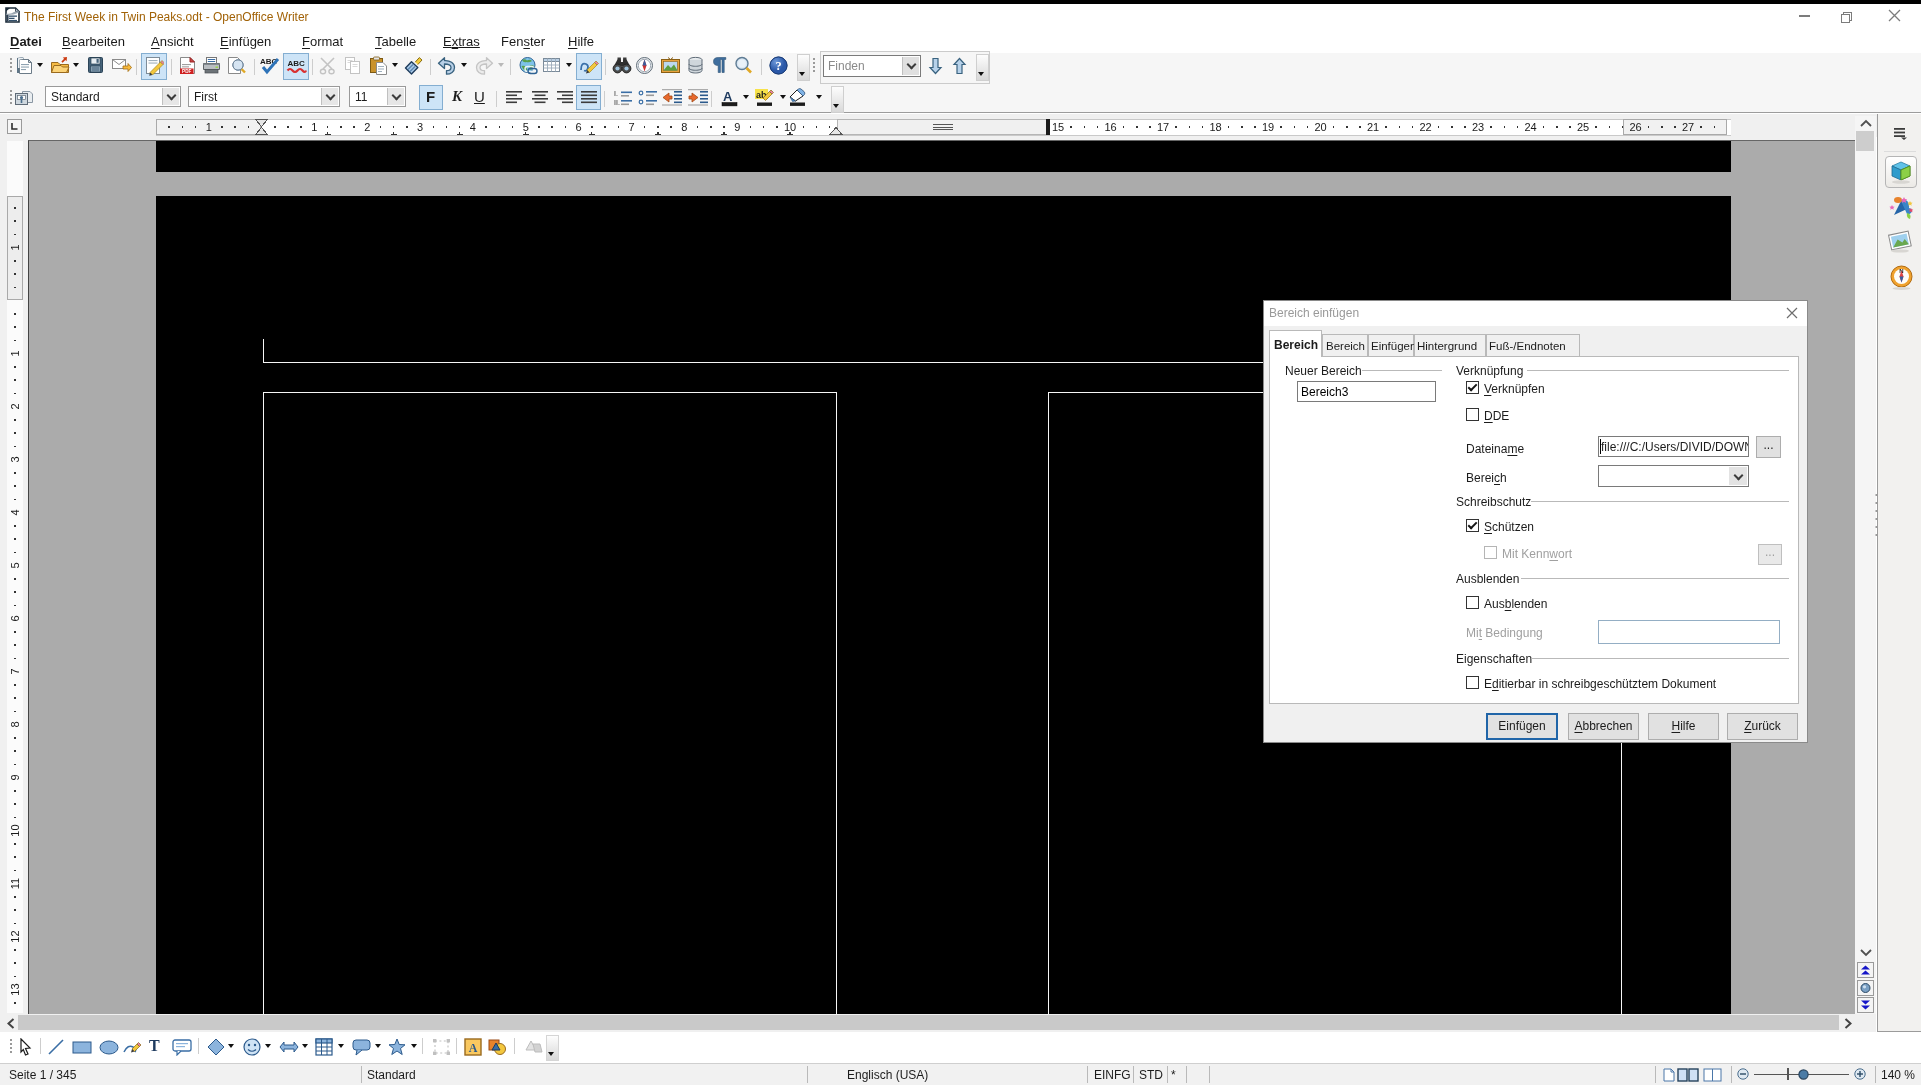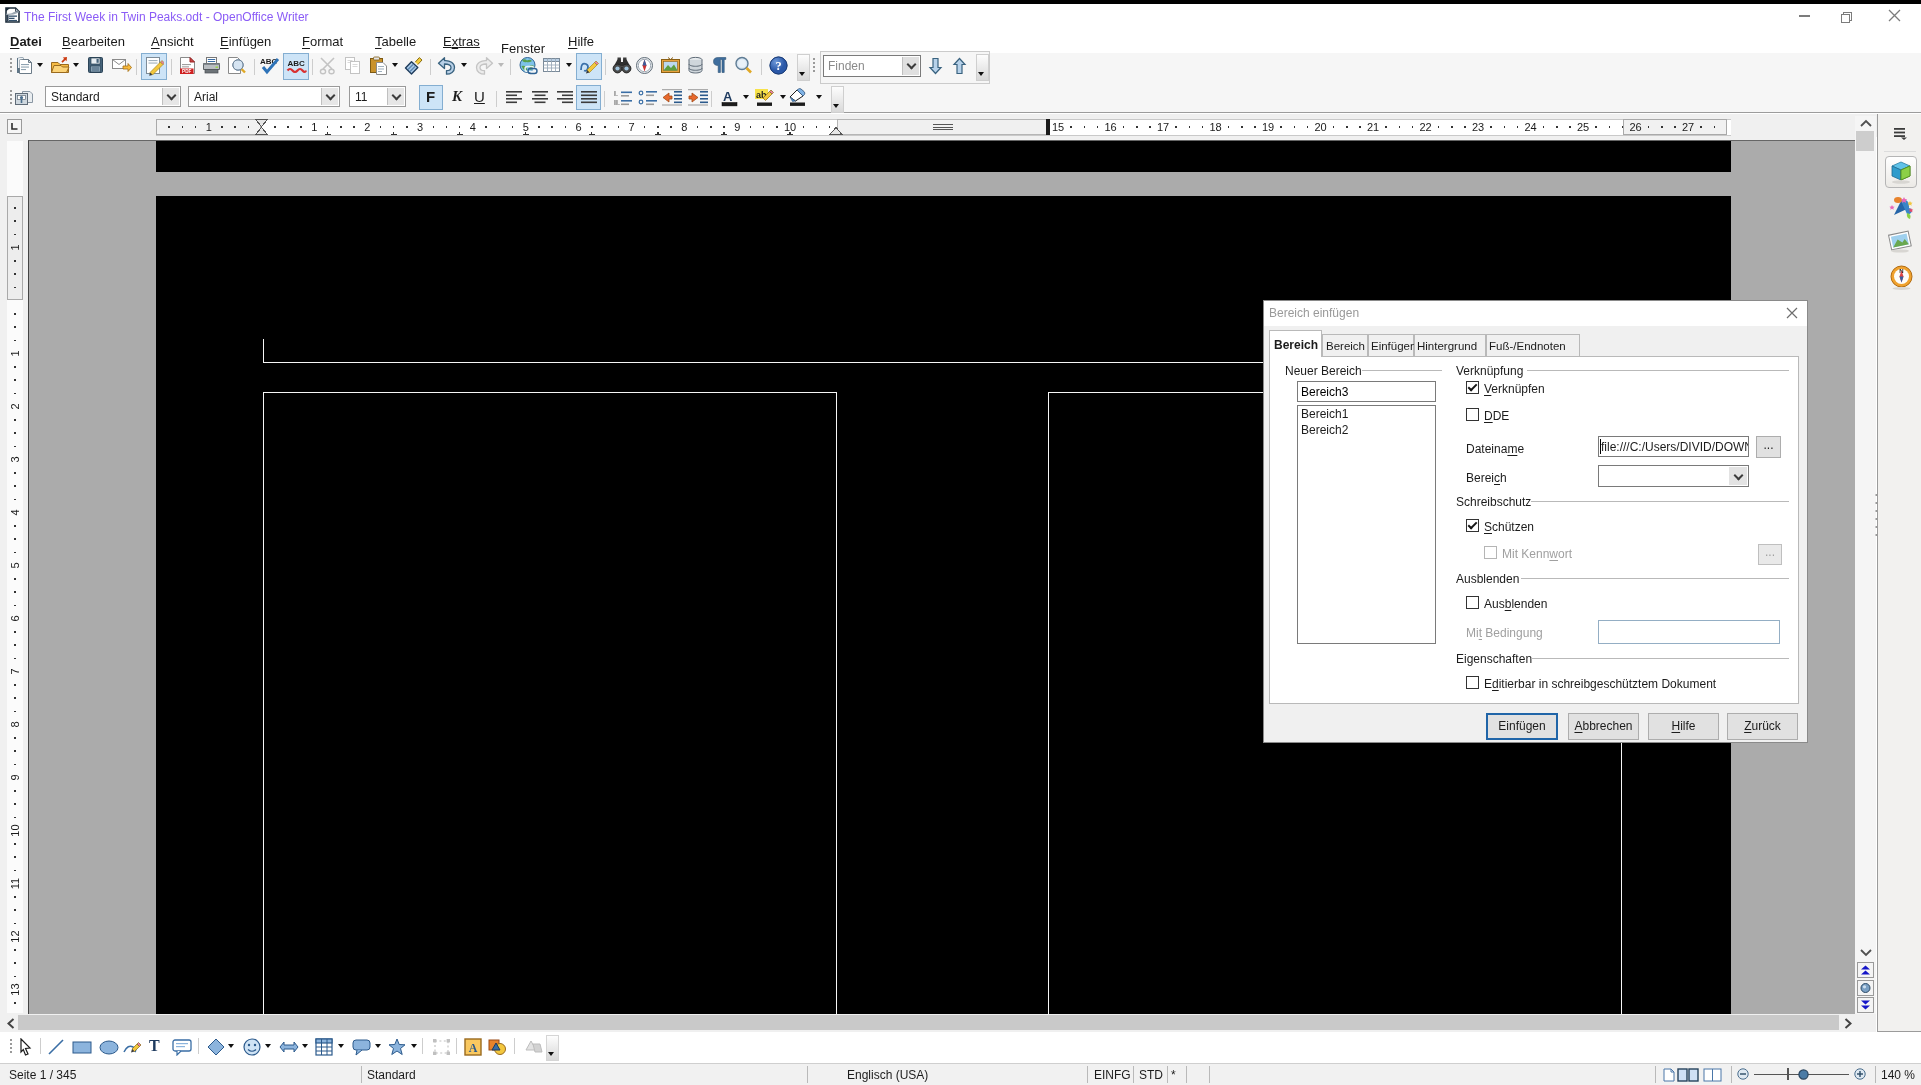--- a/index.html
+++ b/index.html
@@ -33,37 +33,37 @@
 <svg class="abs" style="left:5px;top:7px;" width="15" height="16" viewBox="0 0 15 16">
  <path d="M1 1 L10.5 1 L14 4.5 L14 15 L1 15 Z" fill="#fff" stroke="#1d2c3a" stroke-width="1.6"></path>
  <path d="M1 1 L5 1 L1 4.5 Z" fill="#1d2c3a"></path>
  <path d="M10.5 1 L14 4.5 L10.5 4.5 Z" fill="#b9c4cc" stroke="#1d2c3a" stroke-width="0.8"></path>
  <path d="M1 6.5 Q6 7.5 9 5 L14 3.5 L14 5.5 Q8 8.5 1 8 Z" fill="#8d9aa6" opacity="0.85"></path>
  <rect x="4" y="8.5" width="8" height="1.3" fill="#33506b"></rect>
  <rect x="4" y="10.7" width="5.5" height="1.3" fill="#33506b"></rect>
  <rect x="4" y="12.9" width="8" height="1.3" fill="#33506b"></rect>
  <rect x="1.8" y="8" width="1.8" height="6.5" fill="#2c3e52"></rect>
 </svg>
-<div class="abs" style="left:24px;top:10px;font-size:12px;color:#8b5cf6;">The First Week in Twin Peaks.odt - OpenOffice Writer</div>
+<div class="abs" style="left:24px;top:10px;font-size:12px;color:#a16207;">The First Week in Twin Peaks.odt - OpenOffice Writer</div>
 <div class="abs" style="left:1799px;top:15px;width:11px;height:1.5px;background:#7c7c7c;"></div>
 <div class="abs" style="left:1843px;top:12px;width:9px;height:9px;border:1.2px solid #7c7c7c;background:#fff;"></div>
 <div class="abs" style="left:1841px;top:14px;width:9px;height:9px;border:1.2px solid #7c7c7c;background:#fff;"></div>
 <svg class="abs" style="left:1888px;top:9px;" width="13" height="13">
     <path d="M1 1 L12 12 M12 1 L1 12" stroke="#7c7c7c" stroke-width="1.3"></path>
   </svg>
 
 <div class="abs" style="left:0;top:30px;width:1921px;height:23px;background:#fff;font-size:13px;color:#1a1a1a;">
 <span class="abs" style="left:10px;top:4px;font-weight:bold;"><u>D</u>atei</span>
 <span class="abs" style="left:62px;top:4px;"><u>B</u>earbeiten</span>
 <span class="abs" style="left:151px;top:4px;"><u>A</u>nsicht</span>
 <span class="abs" style="left:220px;top:4px;"><u>E</u>infügen</span>
 <span class="abs" style="left:302px;top:4px;"><u>F</u>ormat</span>
 <span class="abs" style="left:375px;top:4px;"><u>T</u>abelle</span>
 <span class="abs" style="left:443px;top:4px;text-decoration:underline;">E<u>x</u>tras</span>
-<span class="abs" style="left:501px;top:4px;margin-top:7px;">Fen<u>s</u>ter</span>
+<span class="abs" style="left:501px;top:4px;">Fen<u>s</u>ter</span>
 <span class="abs" style="left:568px;top:4px;"><u>H</u>ilfe</span>
 </div>
 
 <div class="abs" id="tb1" style="left:0;top:53px;width:1921px;height:31px;background:#f6f6f6;"></div>
 <svg class="abs" style="left:9px;top:57px;" width="6" height="18">
     <g fill="#9a9a9a">
       <rect x="1" y="1" width="2" height="2"></rect>
       <rect x="1" y="5" width="2" height="2"></rect>
       <rect x="1" y="9" width="2" height="2"></rect>
       <rect x="1" y="13" width="2" height="2"></rect>
@@ -322,21 +322,21 @@
  <rect x="3.5" y="6.5" width="8" height="4" fill="#fff" stroke="#5f6b77" stroke-width="0.7"></rect>
  <circle cx="7.5" cy="8.5" r="1.6" fill="#4a6d8c"></circle>
  <rect x="6.7" y="9" width="1.6" height="5" fill="#4a6d8c"></rect>
 </svg>
 <div class="combo" style="left:45px;top:86px;width:136px;height:21px;">
  <div style="position:absolute;left:5px;top:3px;font-size:12px;color:#1c1c1c;">Standard</div>
  <div class="combobtn"></div>
     <div class="chev" style="right:5px;top:5px;"></div>
 </div>
 <div class="combo" style="left:188px;top:86px;width:152px;height:21px;">
- <div style="position:absolute;left:5px;top:3px;font-size:12px;color:#1c1c1c;">Arial</div>
+ <div style="position:absolute;left:5px;top:3px;font-size:12px;color:#1c1c1c;">First</div>
  <div class="combobtn"></div>
     <div class="chev" style="right:5px;top:5px;"></div>
 </div>
 <div class="combo" style="left:349px;top:86px;width:57px;height:21px;">
  <div style="position:absolute;left:5px;top:3px;font-size:12px;color:#1c1c1c;">11</div>
  <div class="combobtn"></div>
     <div class="chev" style="right:5px;top:5px;"></div>
 </div>
 <div class="hib" style="left:419px;top:85px;width:24px;height:25px;"></div>
 <div class="abs" style="left:426px;top:88px;font-size:15px;font-weight:bold;color:#1c1c1c;">F</div>
@@ -905,24 +905,20 @@
 <div class="abs" style="left:1486px;top:334px;width:94px;height:23px;background:#f0f0f0;border:1px solid #b9b9b9;border-bottom:none;"></div>
 <div class="abs" style="left:1489px;top:340px;font-size:11.5px;color:#1c1c1c;">Fuß-/Endnoten</div>
 
 <div class="abs" style="left:1269px;top:356px;width:530px;height:348px;background:#fff;border:1px solid #b9b9b9;z-index:2;"></div>
 <div class="abs" style="left:1270px;top:357px;width:51px;height:2px;background:#fff;z-index:3;"></div>
 <div class="abs" id="dlgc" style="left:1269px;top:356px;width:530px;height:348px;z-index:5;">
 
   <div class="dlbl" style="left:16px;top:8px;">Neuer Bereich</div>
   <div class="gline" style="left:93px;top:14px;width:80px;"></div>
   <input class="abs" readonly="" style="left: 28px; top: 25px; width: 139px; height: 21px; border: 1px solid rgb(122, 122, 122); background: rgb(255, 255, 255); font-family: &quot;Liberation Sans&quot;, sans-serif; font-size: 12px; padding: 2px 3px; margin: 0px;" value="Bereich3">
-  <div class="abs" style="left:28px;top:49px;width:139px;height:239px;border:1px solid #7a7a7a;background:#fff;">
-    <div style="font-size:12px;color:#1c1c1c;padding:1px 3px;">Bereich1</div>
-    <div style="font-size:12px;color:#1c1c1c;padding:1px 3px;">Bereich2</div>
-  </div>
 
   <div class="dlbl" style="left:187px;top:8px;">Verknüpfung</div>
   <div class="gline" style="left:258px;top:14px;width:262px;"></div>
   <div class="cb" style="left:197px;top:25px;"></div>
   <div class="checkmark" style="left:199px;top:28px;"></div>
   <div class="dlbl" style="left:215px;top:26px;"><u>V</u>erknüpfen</div>
   <div class="cb" style="left:197px;top:52px;"></div>
   <div class="dlbl" style="left:215px;top:53px;"><u>D</u>DE</div>
   <div class="dlbl" style="left:197px;top:86px;text-align:center;">Dateina<u>m</u>e</div>
   <div class="abs" style="left:329px;top:80px;width:151px;height:21px;border:1px solid #7a7a7a;background:#fff;overflow:hidden;">

